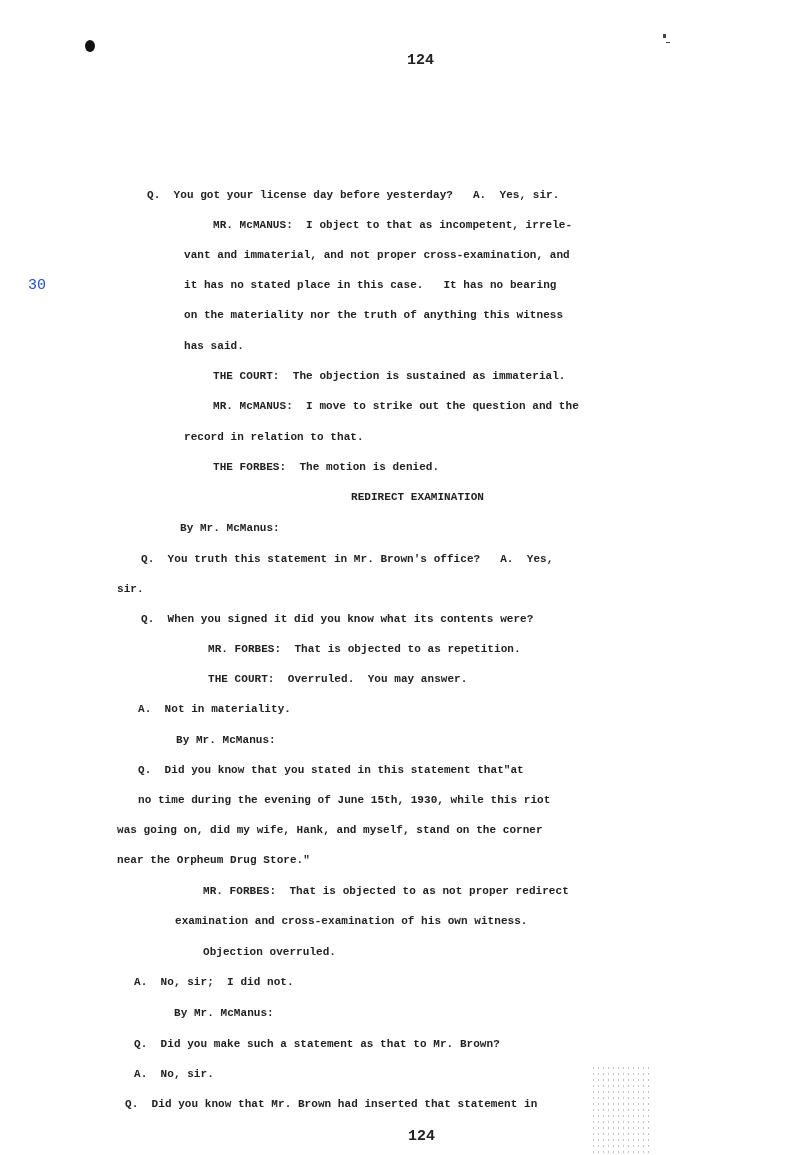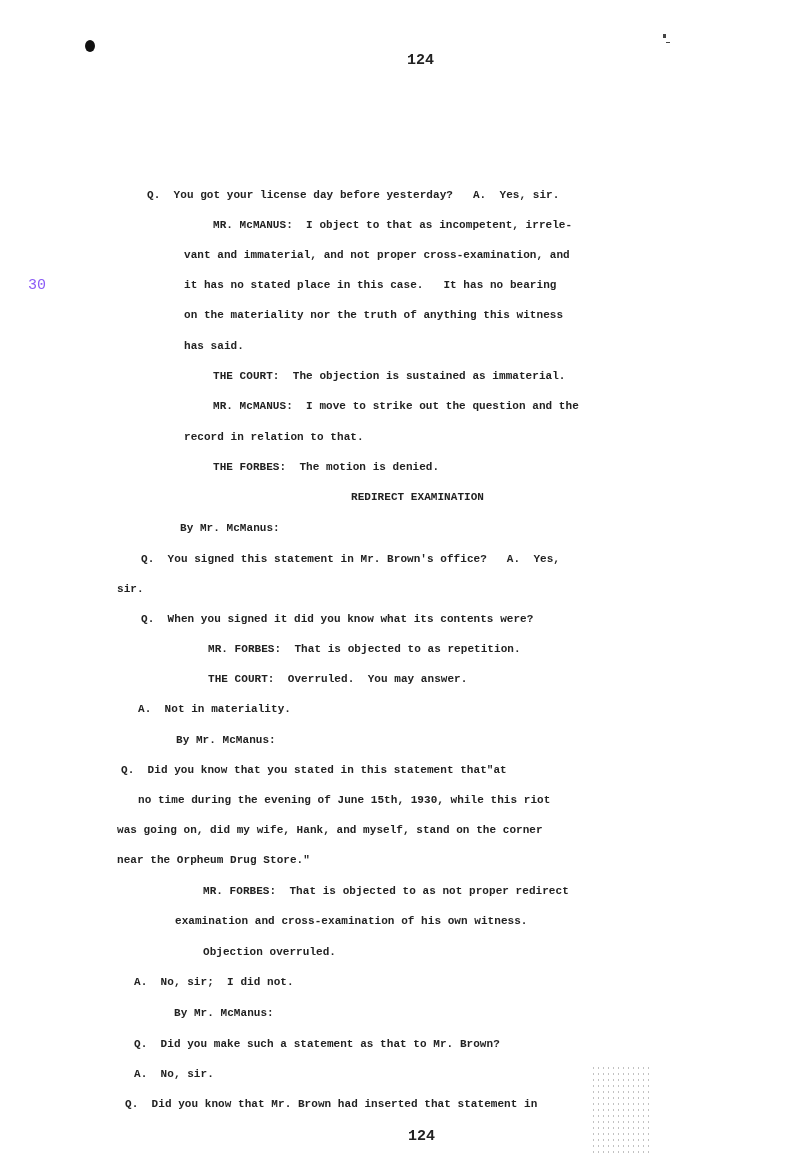--- a/index.html
+++ b/index.html
@@ -2,21 +2,21 @@
 <html><head>
   <meta charset="utf-8">
   <style>
     html, body { margin: 0; padding: 0; background: #ffffff; }
     body { width: 800px; height: 1155px; position: relative; overflow: hidden;
       font-family: "Liberation Mono", "DejaVu Sans Mono", monospace; color: #1a1a1a; }
     .page { position: absolute; left: 0; top: 0; width: 651px; height: 1155px; background: #fff; }
     .ln { position: absolute; white-space: pre; font-size: 11px; line-height: 18px;
       letter-spacing: 0.05px; font-weight: bold; color: #222; }
     .pnum { position: absolute; font-size: 15px; font-weight: bold; color: #222; }
-    .margin-num { position: absolute; font-size: 15px; color: #8b5cf6; }
+    .margin-num { position: absolute; font-size: 15px; color: #1d4ed8; }
     .dot { position: absolute; background: #111; border-radius: 50%; }
     .speck { position: absolute; background: #444; width: 2px; height: 2px; }
     .noise { position: absolute; right: 0; width: 60px; height: 90px;
       background-image: radial-gradient(#999 0.7px, transparent 0.8px);
       background-size: 5px 6px; opacity: 0.6; }
   </style>
 </head>
 <body>
 
 <div class="page">
@@ -33,28 +33,28 @@
       <div class="ln" style="left: 184px; top: 246px;">vant and immaterial, and not proper cross-examination, and</div>
       <div class="ln" style="left: 184px; top: 276px;">it has no stated place in this case.   It has no bearing</div>
       <div class="ln" style="left: 184px; top: 306px;">on the materiality nor the truth of anything this witness</div>
       <div class="ln" style="left: 184px; top: 337px;">has said.</div>
       <div class="ln" style="left: 213px; top: 367px;">THE COURT:  The objection is sustained as immaterial.</div>
       <div class="ln" style="left: 213px; top: 397px; text-align: right;">MR. McMANUS:  I move to strike out the question and the</div>
       <div class="ln" style="left: 184px; top: 428px;">record in relation to that.</div>
       <div class="ln" style="left: 213px; top: 458px;">THE FORBES:  The motion is denied.</div>
       <div class="ln" style="left: 351px; top: 488px;">REDIRECT EXAMINATION</div>
       <div class="ln" style="left: 180px; top: 519px;">By Mr. McManus:</div>
-      <div class="ln" style="left: 141px; top: 550px;">Q.  You signed this statement in Mr. Brown's office?   A.  Yes,</div>
+      <div class="ln" style="left: 141px; top: 550px;">Q.  You truth this statement in Mr. Brown's office?   A.  Yes,</div>
       <div class="ln" style="left: 117px; top: 580px;">sir.</div>
       <div class="ln" style="left: 141px; top: 610px;">Q.  When you signed it did you know what its contents were?</div>
       <div class="ln" style="left: 208px; top: 640px;">MR. FORBES:  That is objected to as repetition.</div>
       <div class="ln" style="left: 208px; top: 670px;">THE COURT:  Overruled.  You may answer.</div>
       <div class="ln" style="left: 138px; top: 700px;">A.  Not in materiality.</div>
       <div class="ln" style="left: 176px; top: 731px;">By Mr. McManus:</div>
-      <div class="ln" style="left: 121px; top: 761px;">Q.  Did you know that you stated in this statement that"at</div>
+      <div class="ln" style="left: 138px; top: 761px;">Q.  Did you know that you stated in this statement that"at</div>
       <div class="ln" style="left: 117px; top: 791px; margin-left: 21px;">no time during the evening of June 15th, 1930, while this riot</div>
       <div class="ln" style="left: 117px; top: 821px;">was going on, did my wife, Hank, and myself, stand on the corner</div>
       <div class="ln" style="left: 117px; top: 851px;">near the Orpheum Drug Store."</div>
       <div class="ln" style="left: 203px; top: 882px;">MR. FORBES:  That is objected to as not proper redirect</div>
       <div class="ln" style="left: 175px; top: 912px;">examination and cross-examination of his own witness.</div>
       <div class="ln" style="left: 203px; top: 943px;">Objection overruled.</div>
       <div class="ln" style="left: 134px; top: 973px;">A.  No, sir;  I did not.</div>
       <div class="ln" style="left: 174px; top: 1004px;">By Mr. McManus:</div>
       <div class="ln" style="left: 134px; top: 1035px;">Q.  Did you make such a statement as that to Mr. Brown?</div>
       <div class="ln" style="left: 134px; top: 1065px;">A.  No, sir.</div>

